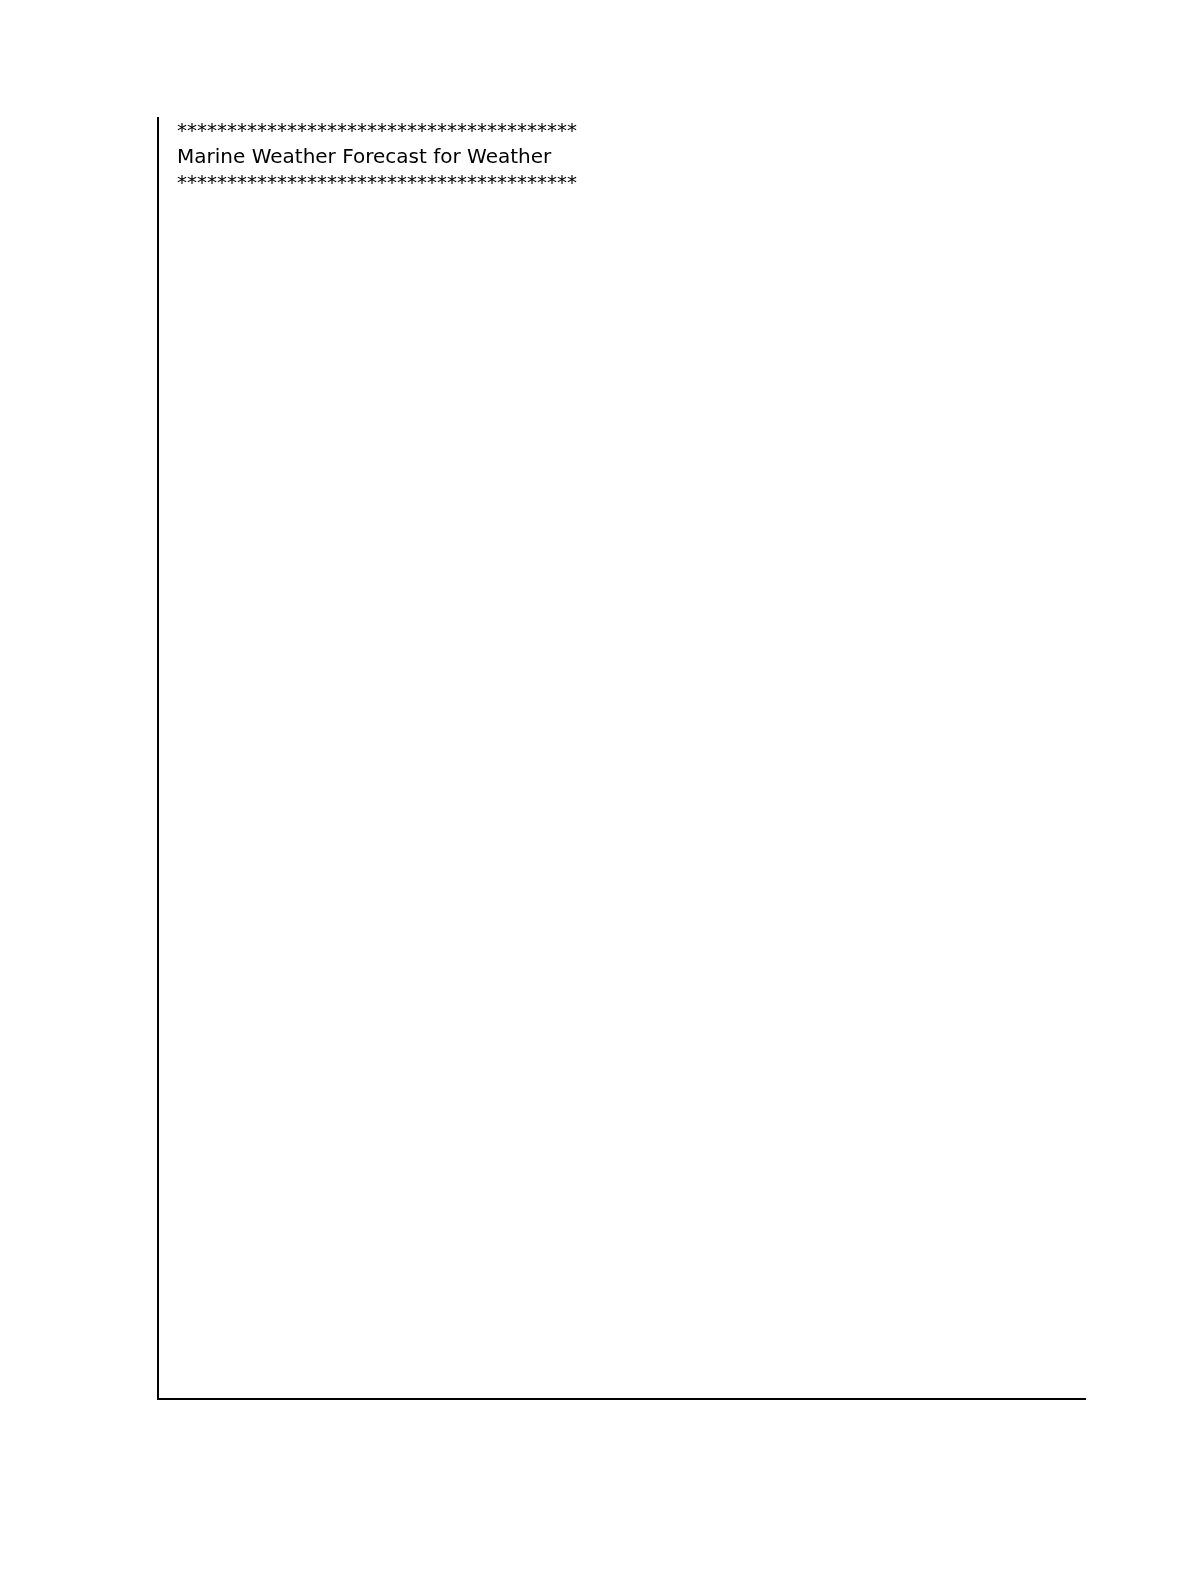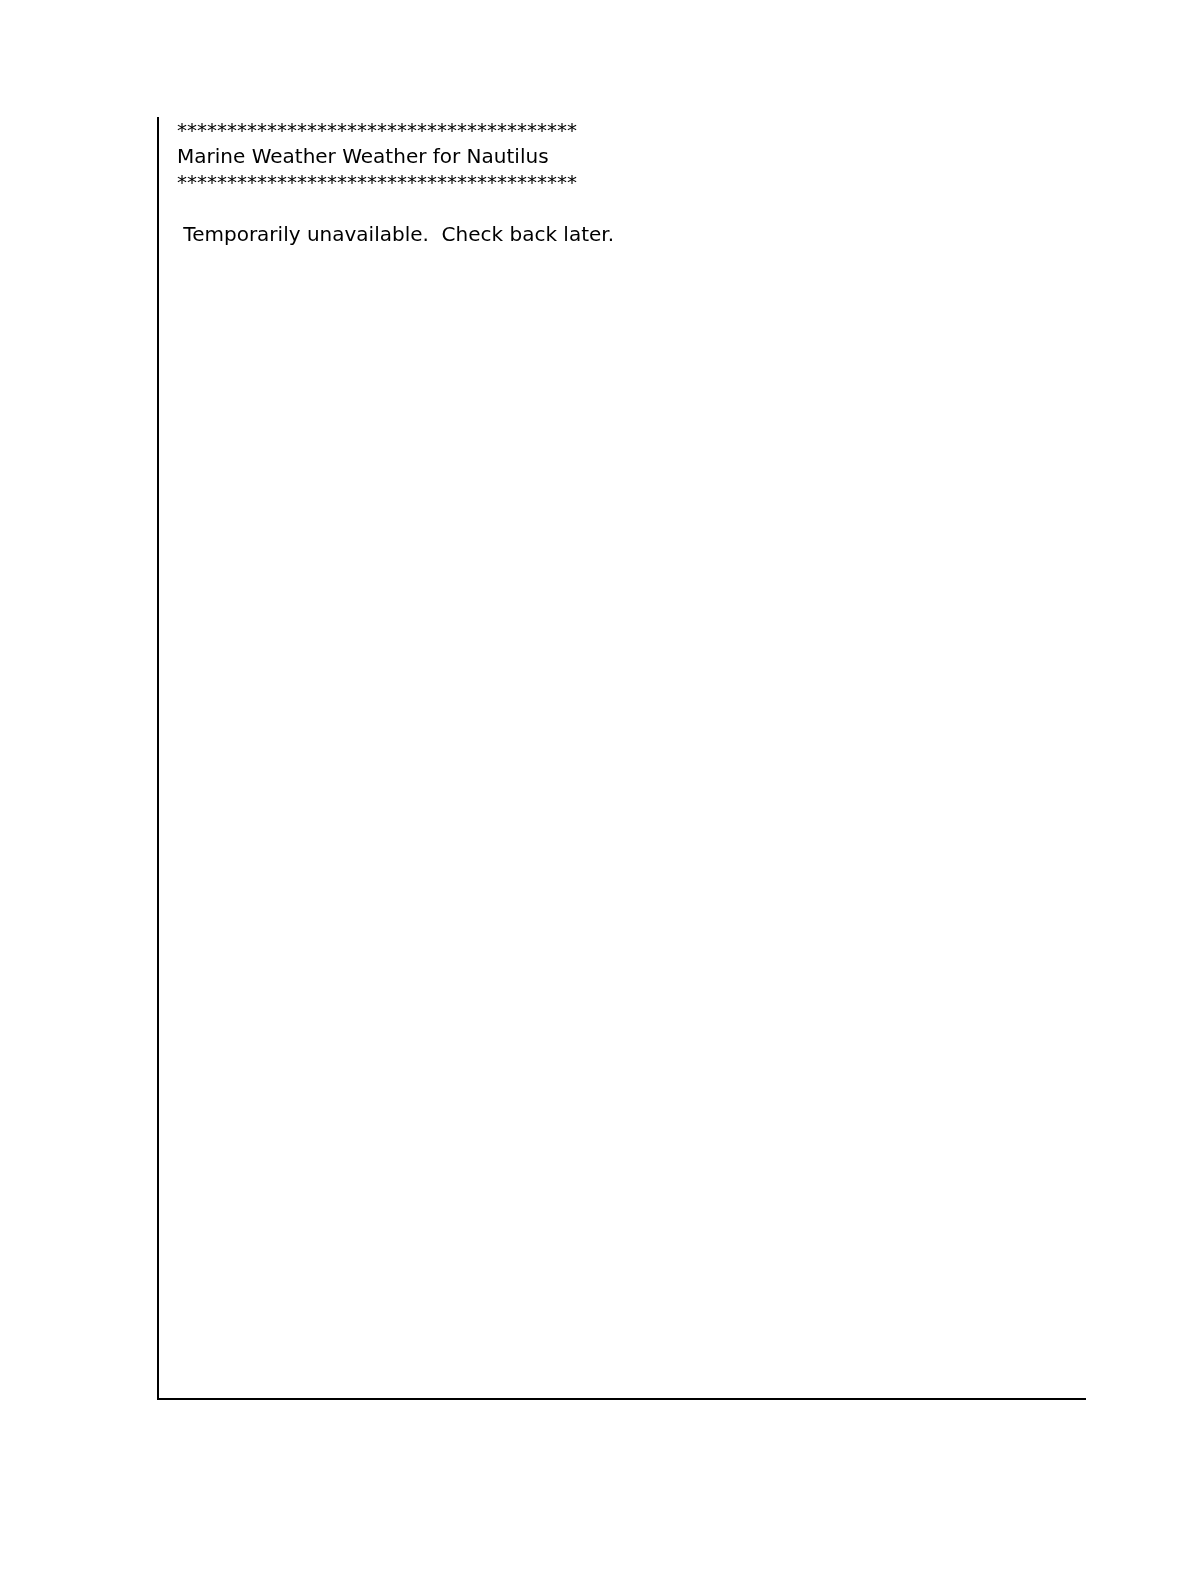--- a/index.html
+++ b/index.html
@@ -35,18 +35,17 @@
     white-space: pre;
     min-height: 26px;
   }
 </style>
 </head>
 <body>
 
 <div class="content-frame">
   <div class="text-block">
     <div class="line">****************************************</div>
-    <div class="line">Marine Weather Weather for Nautilus</div>
+    <div class="line">Marine Weather Forecast for Weather</div>
     <div class="line">****************************************</div>
     <div class="line"> </div>
-    <div class="line"> Temporarily unavailable.  Check back later.</div>
   </div>
 </div>
 
 </body></html>

